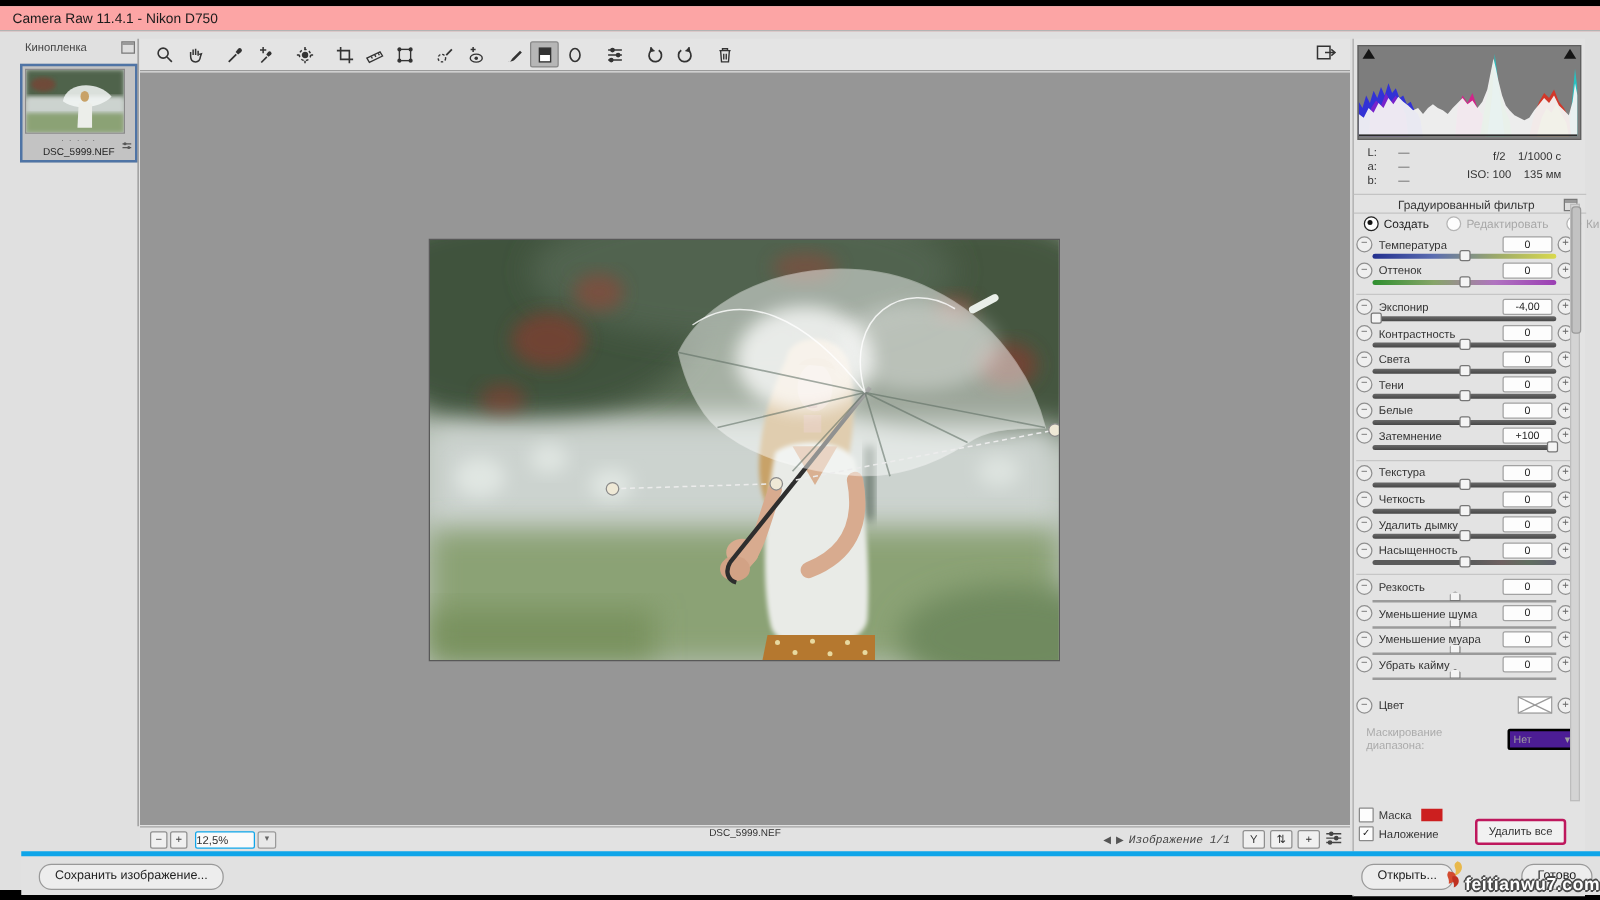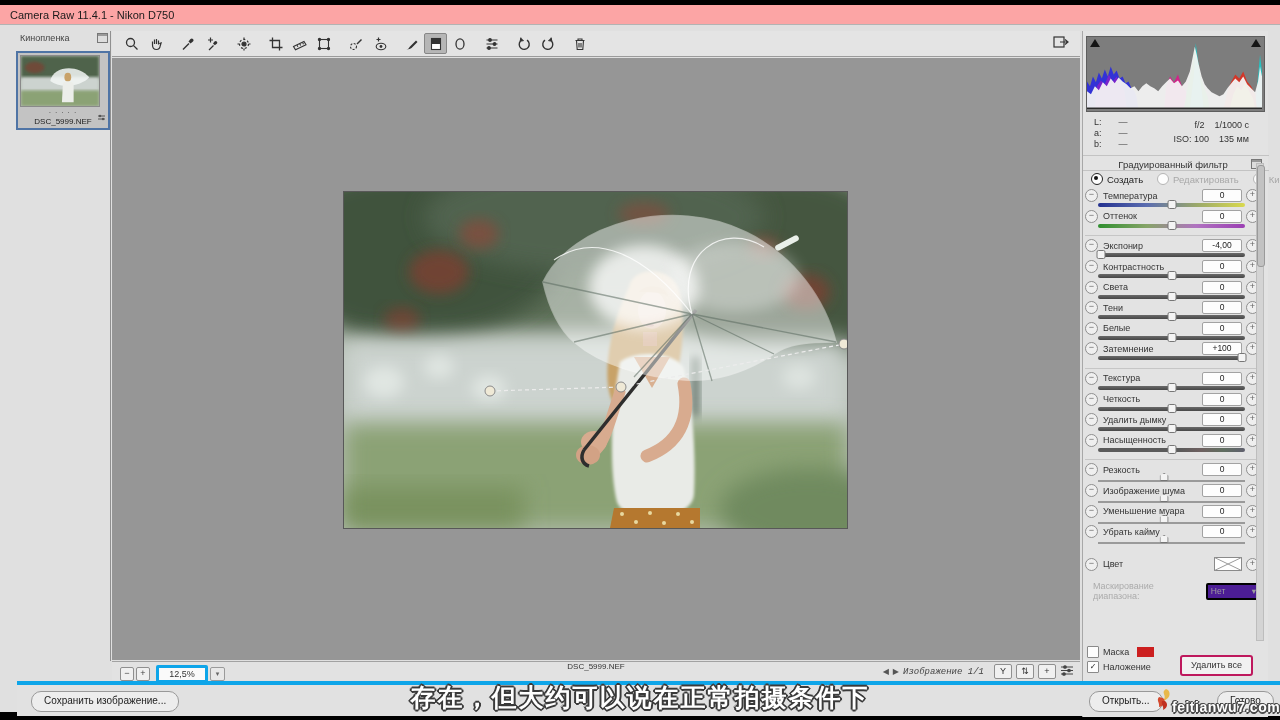--- a/index.html
+++ b/index.html
@@ -25,21 +25,21 @@
   .tool.selected{background:#b6b6b6;border:1px solid #878787;box-sizing:border-box;}
   .tool svg{display:block;}
   .toolbar-right{position:absolute;right:10px;top:3px;}
   
   .canvas{position:absolute;left:112px;top:53px;width:968px;height:602px;background:#969696;}
   .photo{position:absolute;left:231px;top:133px;width:503px;height:336px;border:1px solid #585858;}
   
   .statusbar{position:absolute;left:112px;top:656px;width:968px;height:19px;background:#e2e2e2;border-top:1px solid #a2a2a2;font-size:9px;color:#333;box-sizing:border-box;}
   .zoomgrp{position:absolute;left:8px;top:3px;display:flex;align-items:center;gap:2px;}
   .sqbtn{width:12px;height:12px;border:1px solid #8f8f8f;background:#f0f0f0;border-radius:2px;text-align:center;line-height:11px;font-size:9px;color:#444;}
-  .zoomval{width:46px;height:12px;border:3px solid #0ea5e9;background:#fafafa;text-align:center;line-height:12px;border-radius:2px;}
+  .zoomval{width:46px;height:12px;border:1px solid #0ea5e9;background:#fafafa;line-height:12px;border-radius:2px;}
   .zoomdd{width:13px;height:12px;border:1px solid #9a9a9a;background:#e8e8e8;text-align:center;line-height:11px;font-size:7px;color:#666;border-radius:2px;}
   .sb-file{position:absolute;left:0;right:0;top:0;text-align:center;font-size:8px;color:#333;}
   .sb-right{position:absolute;right:6px;top:2px;display:flex;align-items:center;gap:4px;}
   .navarrow{font-size:8px;color:#555;}
   .sb-count{font-size:9px;color:#444;font-style:italic;margin-right:6px;font-family:Liberation Mono, monospace;}
   .minibtn{min-width:14px;height:13px;border:1px solid #8f8f8f;background:#f0f0f0;border-radius:2px;text-align:center;line-height:12px;font-size:9px;color:#333;padding:0 1px;}
   
   .rpanel{position:absolute;left:1082px;top:26px;width:186px;height:686px;background:#e3e3e3;border-left:1px solid #a8a8a8;box-sizing:border-box;}
   .histo{position:absolute;left:3px;top:5px;width:177px;height:74px;background:#7d7d7d;border:1px solid #5e5e5e;}
   .clip{position:absolute;top:2px;width:0;height:0;border-left:5px solid transparent;border-right:5px solid transparent;border-bottom:8px solid #151515;}
@@ -583,21 +583,21 @@
             <span class="circle-btn">+</span>
           </div>
           <div class="sl-track">
             <span class="sl-handle" style="left: 45%;"></span>
           </div>
         </div>
 
         <div class="sl-row htop">
           <div class="row-top">
             <span class="circle-btn">−</span>
-            <span class="sl-label">Изображение шума</span>
+            <span class="sl-label">Уменьшение шума</span>
             <span class="sl-value">0</span>
             <span class="circle-btn">+</span>
           </div>
           <div class="sl-track">
             <span class="sl-handle" style="left: 45%;"></span>
           </div>
         </div>
 
         <div class="sl-row htop">
           <div class="row-top">
@@ -660,21 +660,20 @@
         <span class="vthumb"></span>
       </div>
   </div>
 
   <div class="bottombar">
     <span class="pill save">Сохранить изображение...</span>
     <span class="pill open">Открыть...</span>
     <span class="pill done">Готово</span>
   </div>
 
-  <div class="subtitle">存在，但大约可以说在正常拍摄条件下</div>
   <span class="wm wm-text">飞天资源论坛</span>
   <span class="wm-icon">
     <svg width="22" height="24" viewBox="0 0 22 24">
         <path d="M14,2 C8,6 16,8 11,14 C18,12 19,6 16,3 Z" fill="#e8b84b"></path>
         <path d="M7,10 C4,14 8,15 7,20 C13,19 14,13 11,11 Z" fill="#d34a2f"></path>
         <path d="M10,14 C9,18 12,19 11,23 C16,21 16,16 13,14 Z" fill="#c03020"></path>
       </svg>
   </span>
   <span class="wm wm-domain">feitianwu7.com</span>
 

